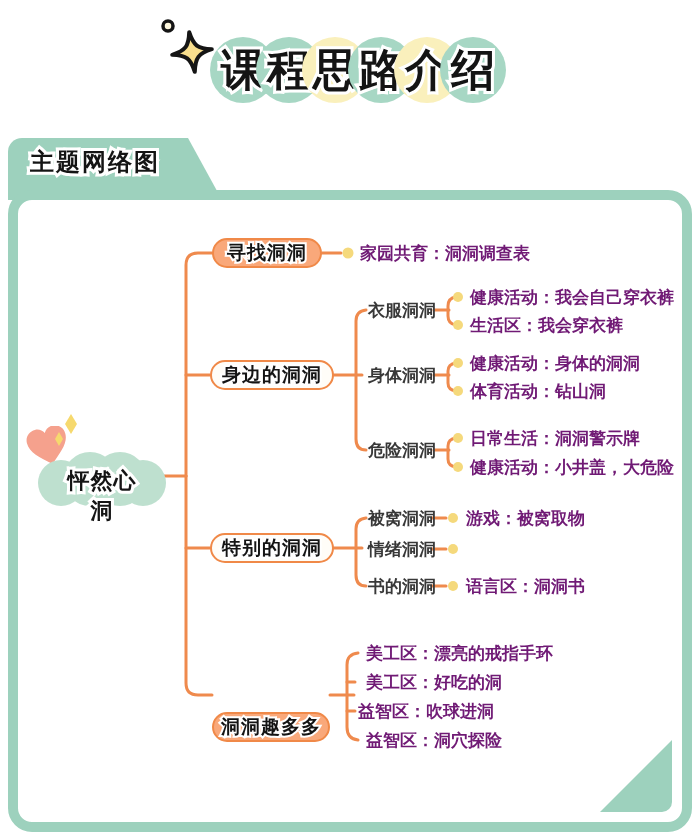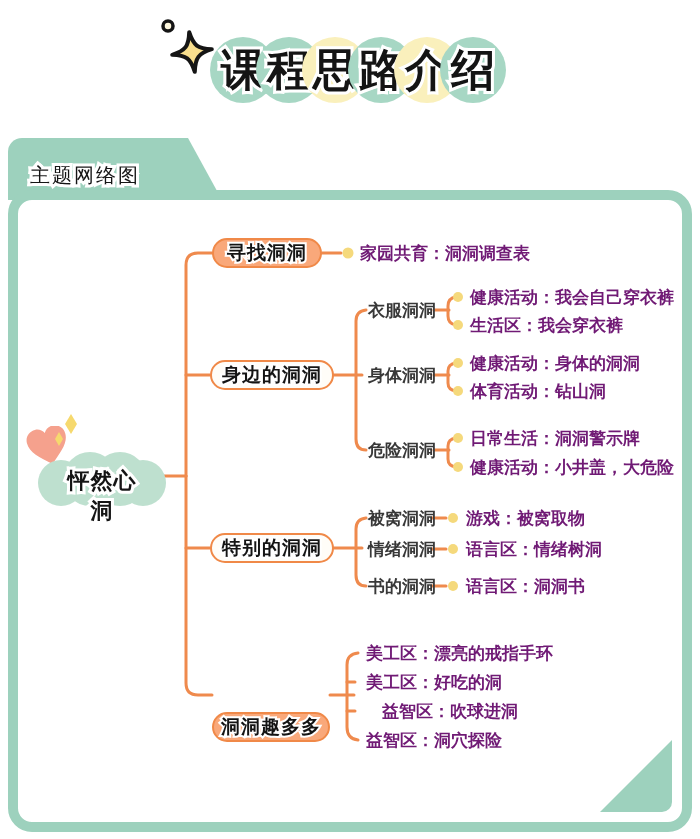--- a/index.html
+++ b/index.html
@@ -16,21 +16,21 @@
   
   .title{left:210px;top:37px;display:flex;align-items:center;}
   .tc{width:66px;height:66px;border-radius:50%;display:flex;align-items:center;justify-content:center;
       font-size:44px;font-weight:bold;}
   .tc + .tc{margin-left:-20px;}
   .tc.g{background:#a7d7c4;}
   .tc.y{background:#faf0bc;}
   
   .tab{left:8px;top:138px;width:180px;height:62px;background:#9dd1bd;border-radius:14px 0 0 0;}
   .tab-slant{left:188px;top:138px;width:0;height:0;border-bottom:62px solid #9dd1bd;border-right:34px solid transparent;}
-  .tab-label{left:30px;top:162px;font-size:20px;font-weight:normal;letter-spacing:2px;}
+  .tab-label{left:30px;top:146px;font-size:24px;font-weight:bold;letter-spacing:2px;}
   
   .frame{left:8px;top:190px;width:684px;height:642px;box-sizing:border-box;
          border:10px solid #9dd1bd;border-radius:24px;background:#fff;}
   .fold{right:10px;bottom:10px;width:72px;height:72px;background:#9dd1bd;
         clip-path:polygon(100% 0,100% 100%,0 100%);border-radius:0 0 10px 0;}
   
   .cloud-c{border-radius:50%;background:#bee0cf;position:absolute;}
   .root-label{left:58px;top:466px;width:88px;text-align:center;font-size:22px;font-weight:bold;letter-spacing:1px;}
   
   .pill{position:absolute;height:30px;border-radius:16px;display:flex;align-items:center;
@@ -146,23 +146,22 @@
   <div class="leaf" style="left:470px;top:391px;">体育活动：钻山洞</div>
 
   <div class="node" style="left:368px;top:450px;">危险洞洞</div>
   <div class="leaf" style="left:470px;top:438px;">日常生活：洞洞警示牌</div>
   <div class="leaf" style="left:470px;top:467px;">健康活动：小井盖，大危险</div>
 
   <div class="node" style="left:368px;top:518px;">被窝洞洞</div>
   <div class="leaf" style="left:466px;top:518px;">游戏：被窝取物</div>
 
   <div class="node" style="left:368px;top:549px;">情绪洞洞</div>
-  <div class="leaf" style="left:466px;top:549px;">语言区：情绪树洞</div>
 
   <div class="node" style="left:368px;top:586px;">书的洞洞</div>
   <div class="leaf" style="left:466px;top:586px;">语言区：洞洞书</div>
 
   <div class="leaf" style="left:366px;top:653px;">美工区：漂亮的戒指手环</div>
   <div class="leaf" style="left:366px;top:682px;">美工区：好吃的洞</div>
-  <div class="leaf" style="left:382px;top:711px;">益智区：吹球进洞</div>
+  <div class="leaf" style="left:358px;top:711px;">益智区：吹球进洞</div>
   <div class="leaf" style="left:366px;top:740px;">益智区：洞穴探险</div>
 
 </div>
 
 </body></html>

